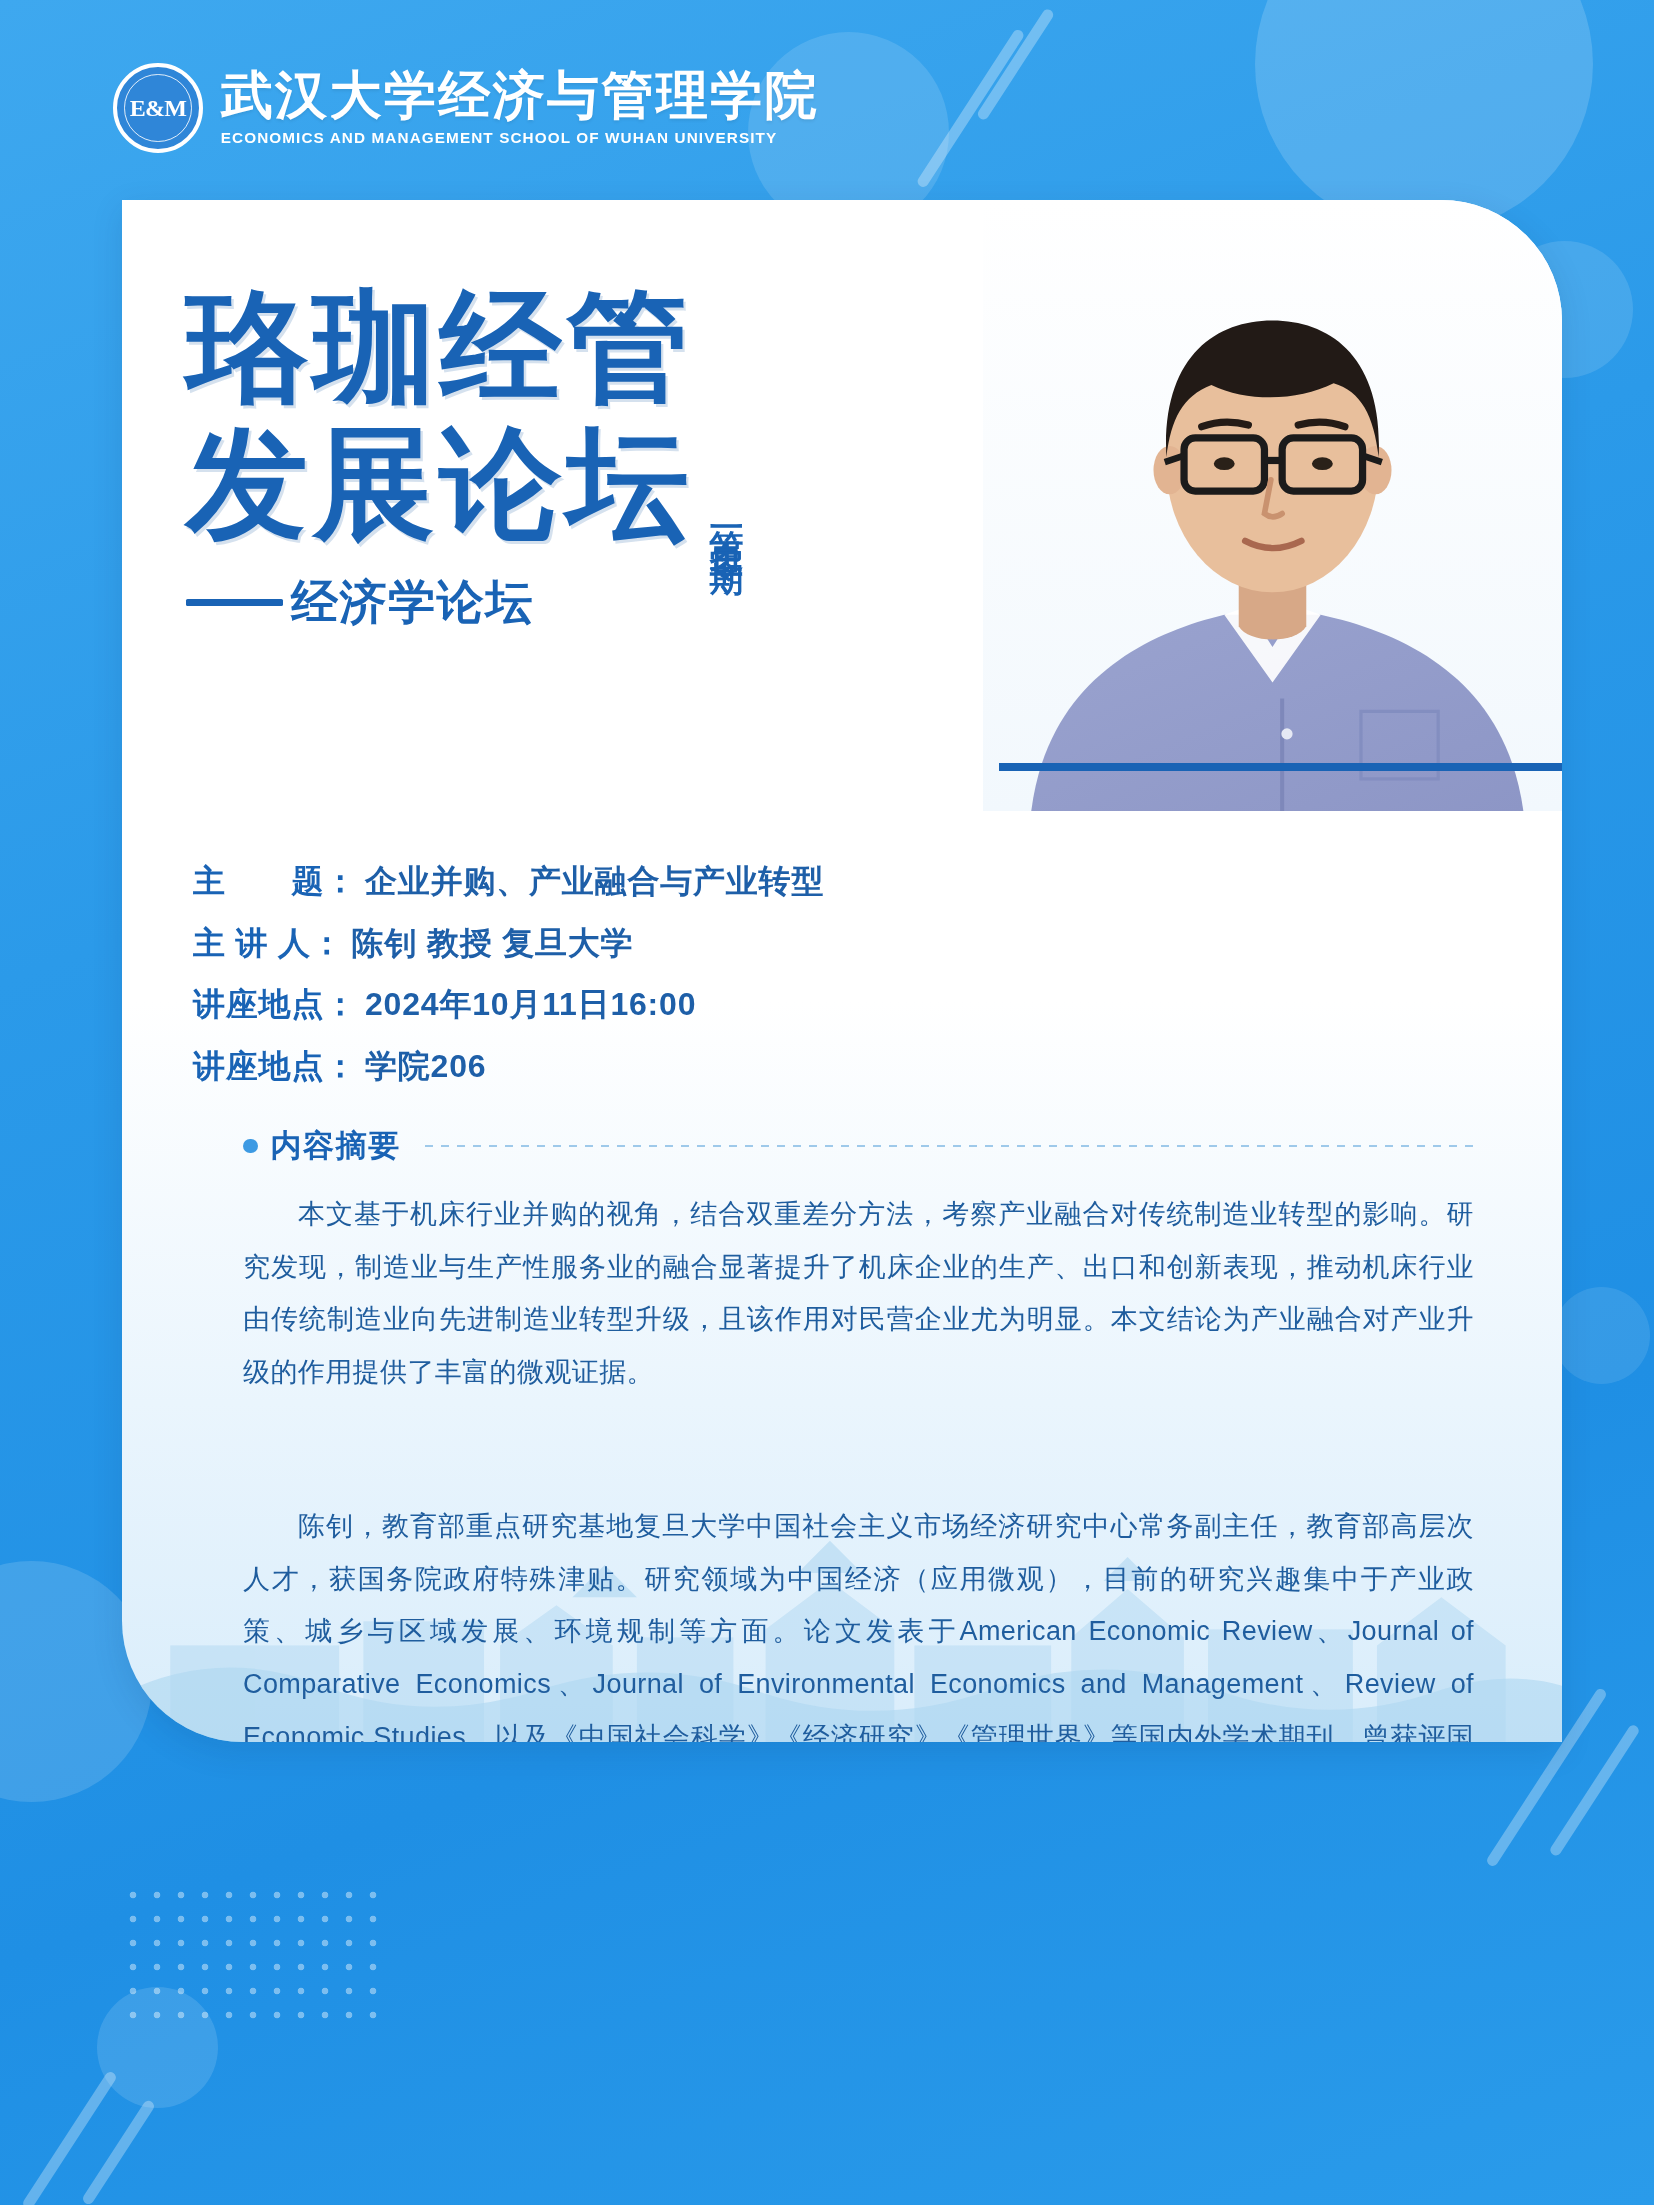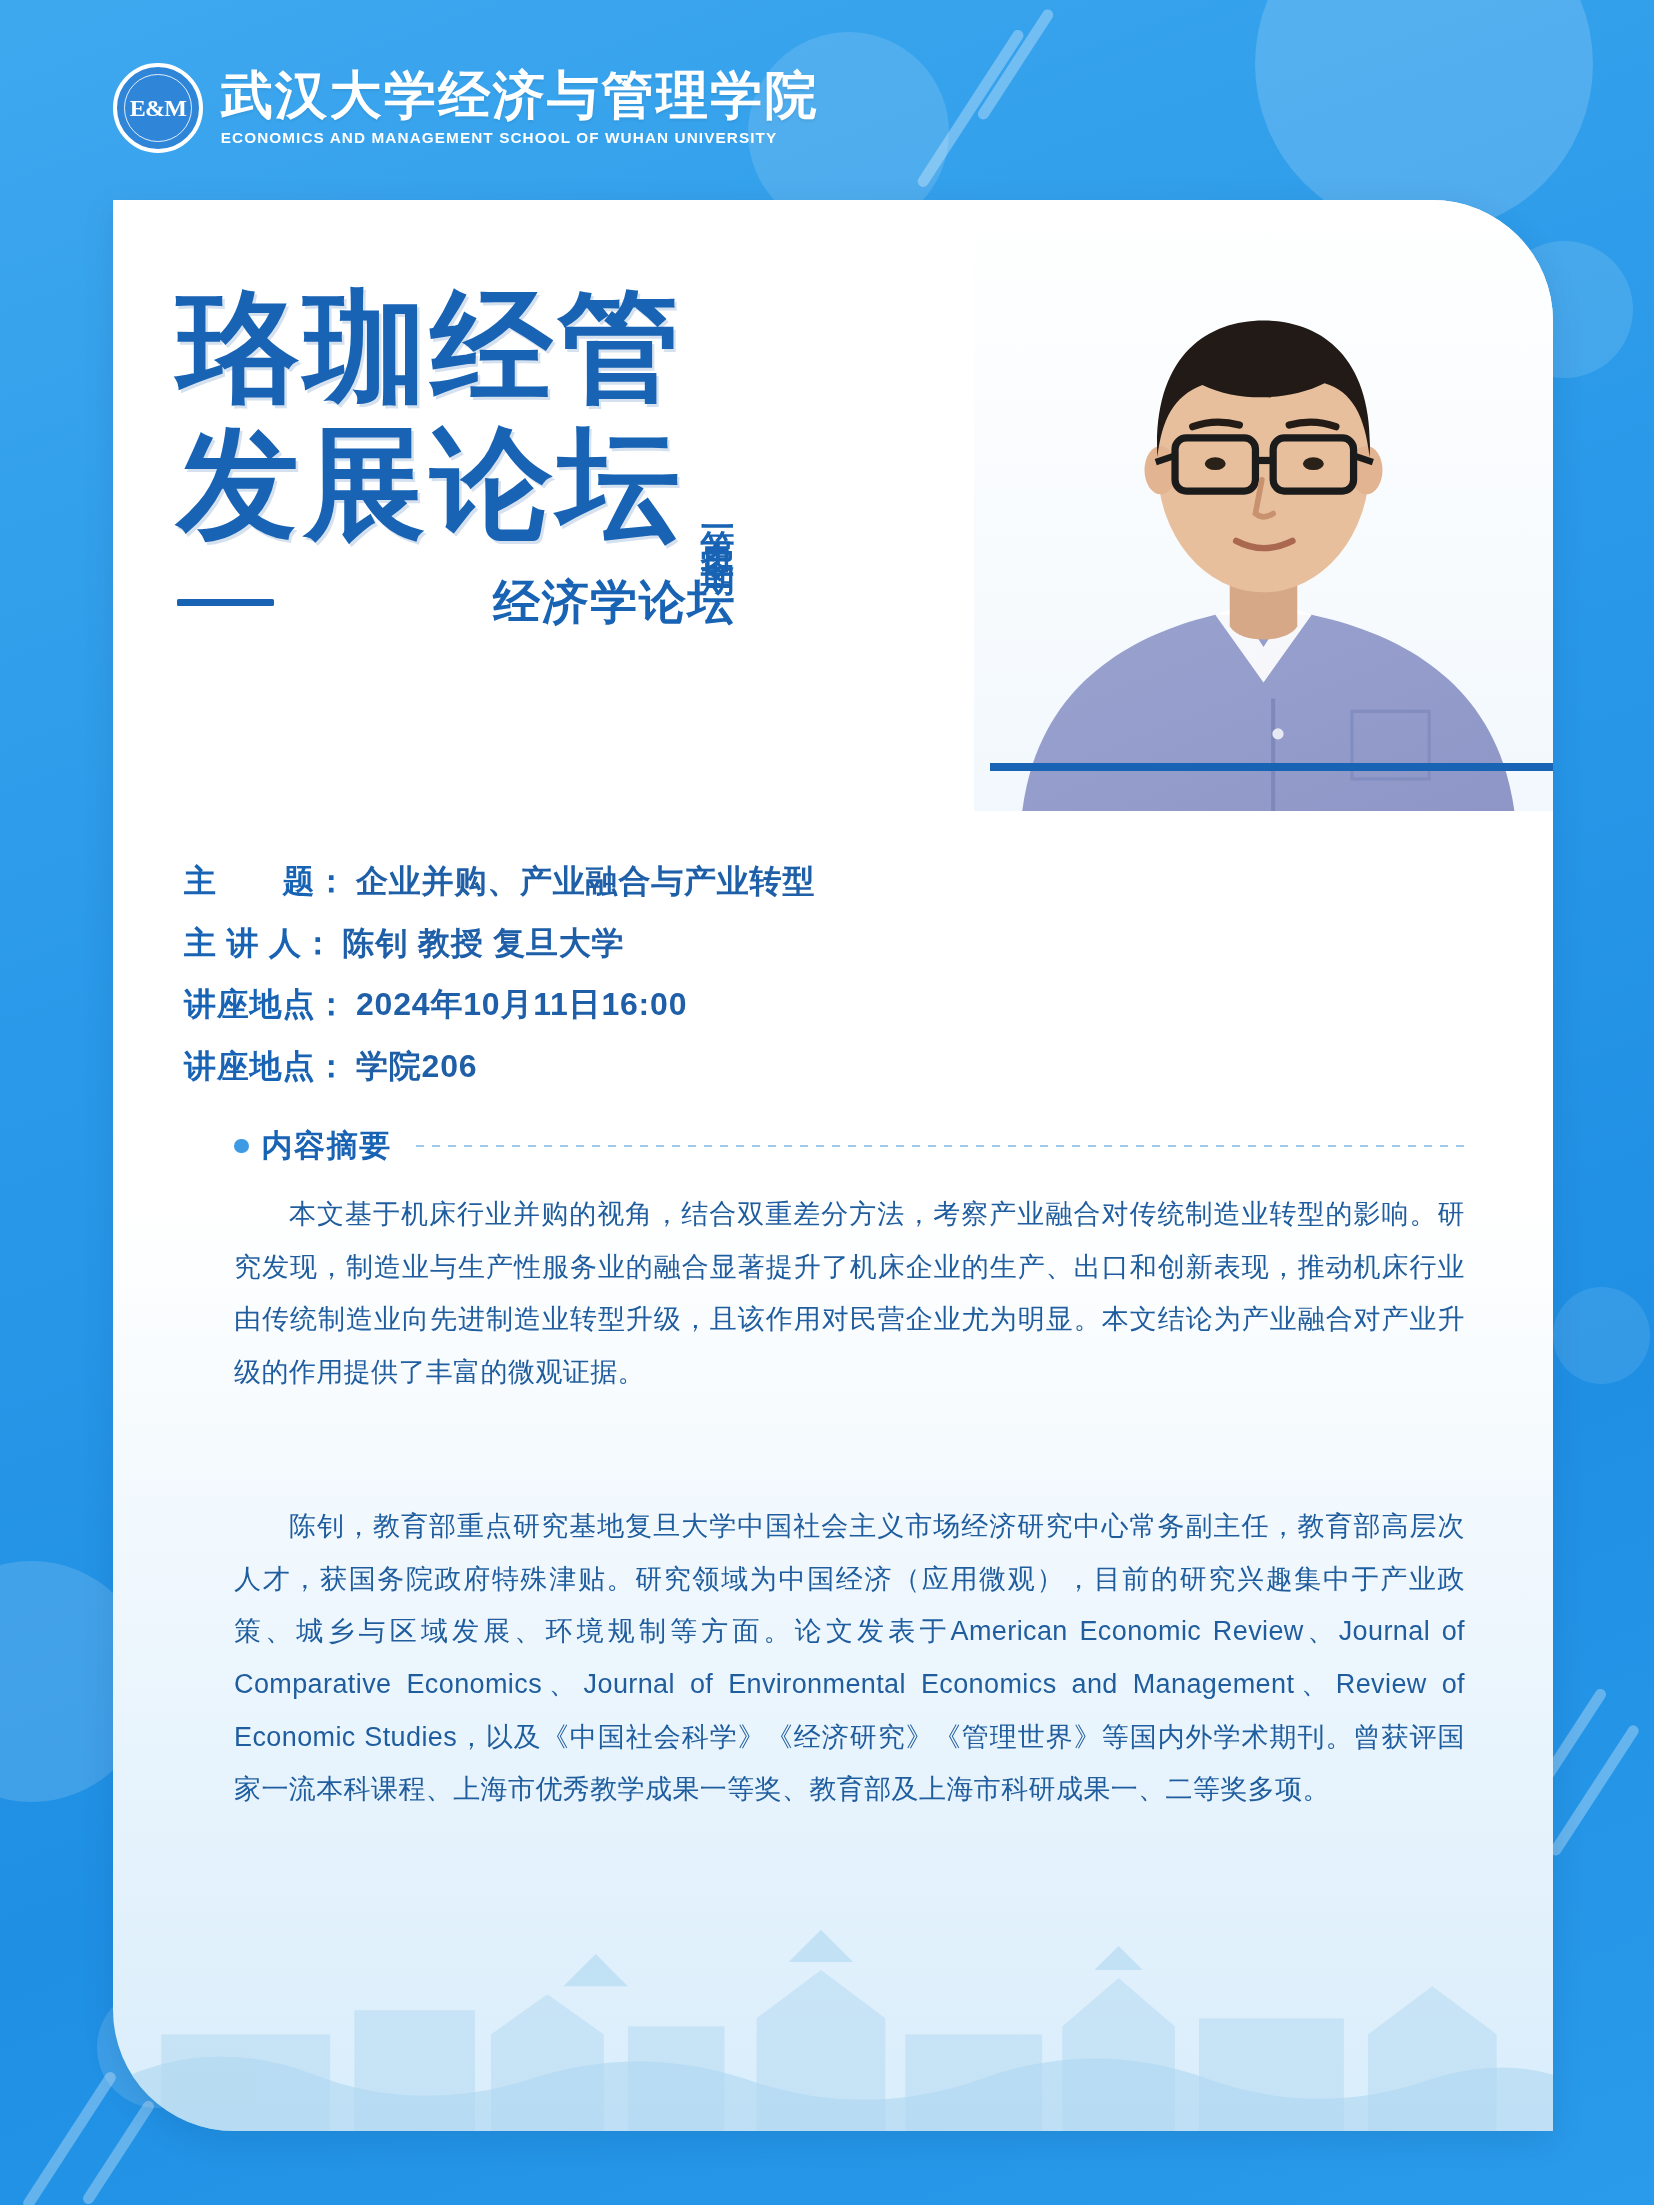--- a/index.html
+++ b/index.html
@@ -114,24 +114,24 @@
     color: #ffffff;
     font-size: 15.3px;
     letter-spacing: 1.1px;
     font-weight: 600;
     margin-top: 4.8px;
   }
 
   
   .card {
     position: absolute;
-    left: 113px;
+    left: 122px;
     top: 200px;
     width: 1440px;
-    height: 1931px;
+    height: 1542px;
     background: linear-gradient(180deg, #ffffff 0%, #ffffff 52%, #eaf5fd 78%, #d9edfb 100%);
     border-radius: 0 121px 0 121px;
     overflow: hidden;
     z-index: 5;
     box-shadow: 0 9.7px 32px rgba(0, 40, 90, 0.12);
   }
 
   
   .campus {
     position: absolute;
@@ -176,21 +176,20 @@
   }
   .subtitle {
     margin-top: 17.7px;
     font-size: 47px;
     font-weight: 700;
     color: #1963b5;
     letter-spacing: 1.6px;
     display: flex;
     align-items: center;
     gap: 8px;
-    justify-content: space-between;
   }
   .subtitle .dash {
     display: inline-block;
     width: 97px;
     height: 7.2px;
     background: #1963b5;
     border-radius: 1.6px;
   }
 
   

